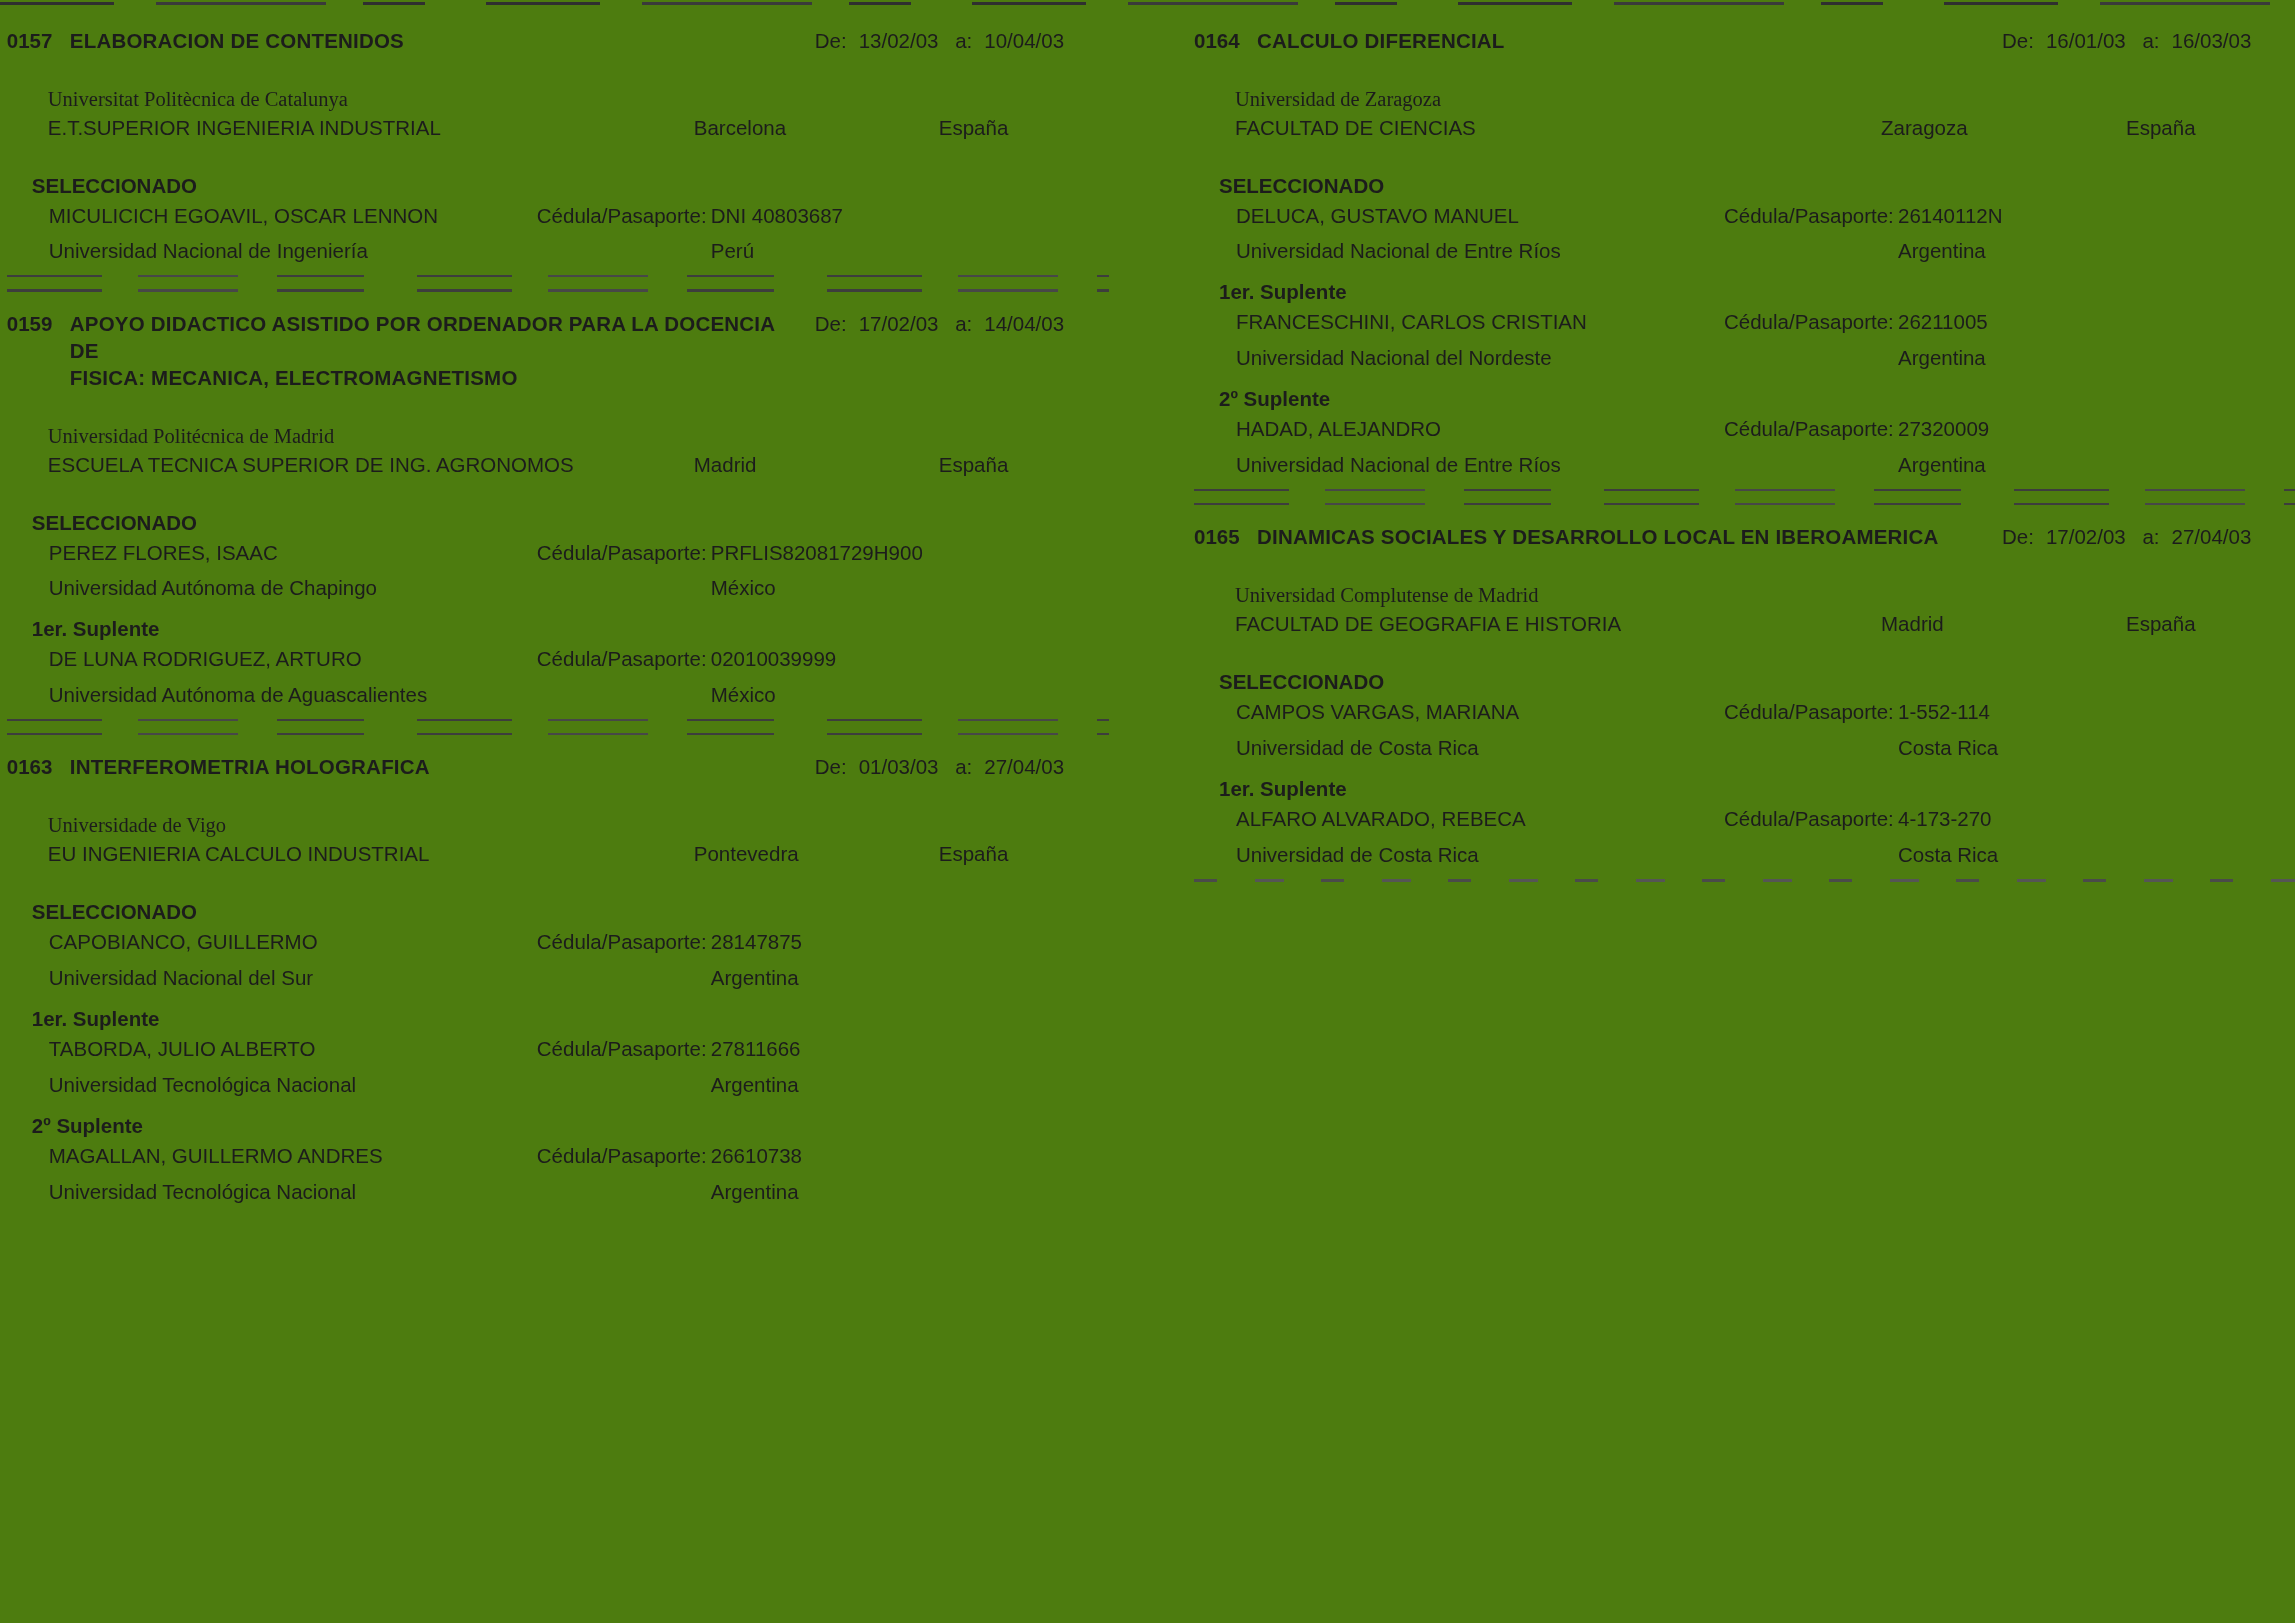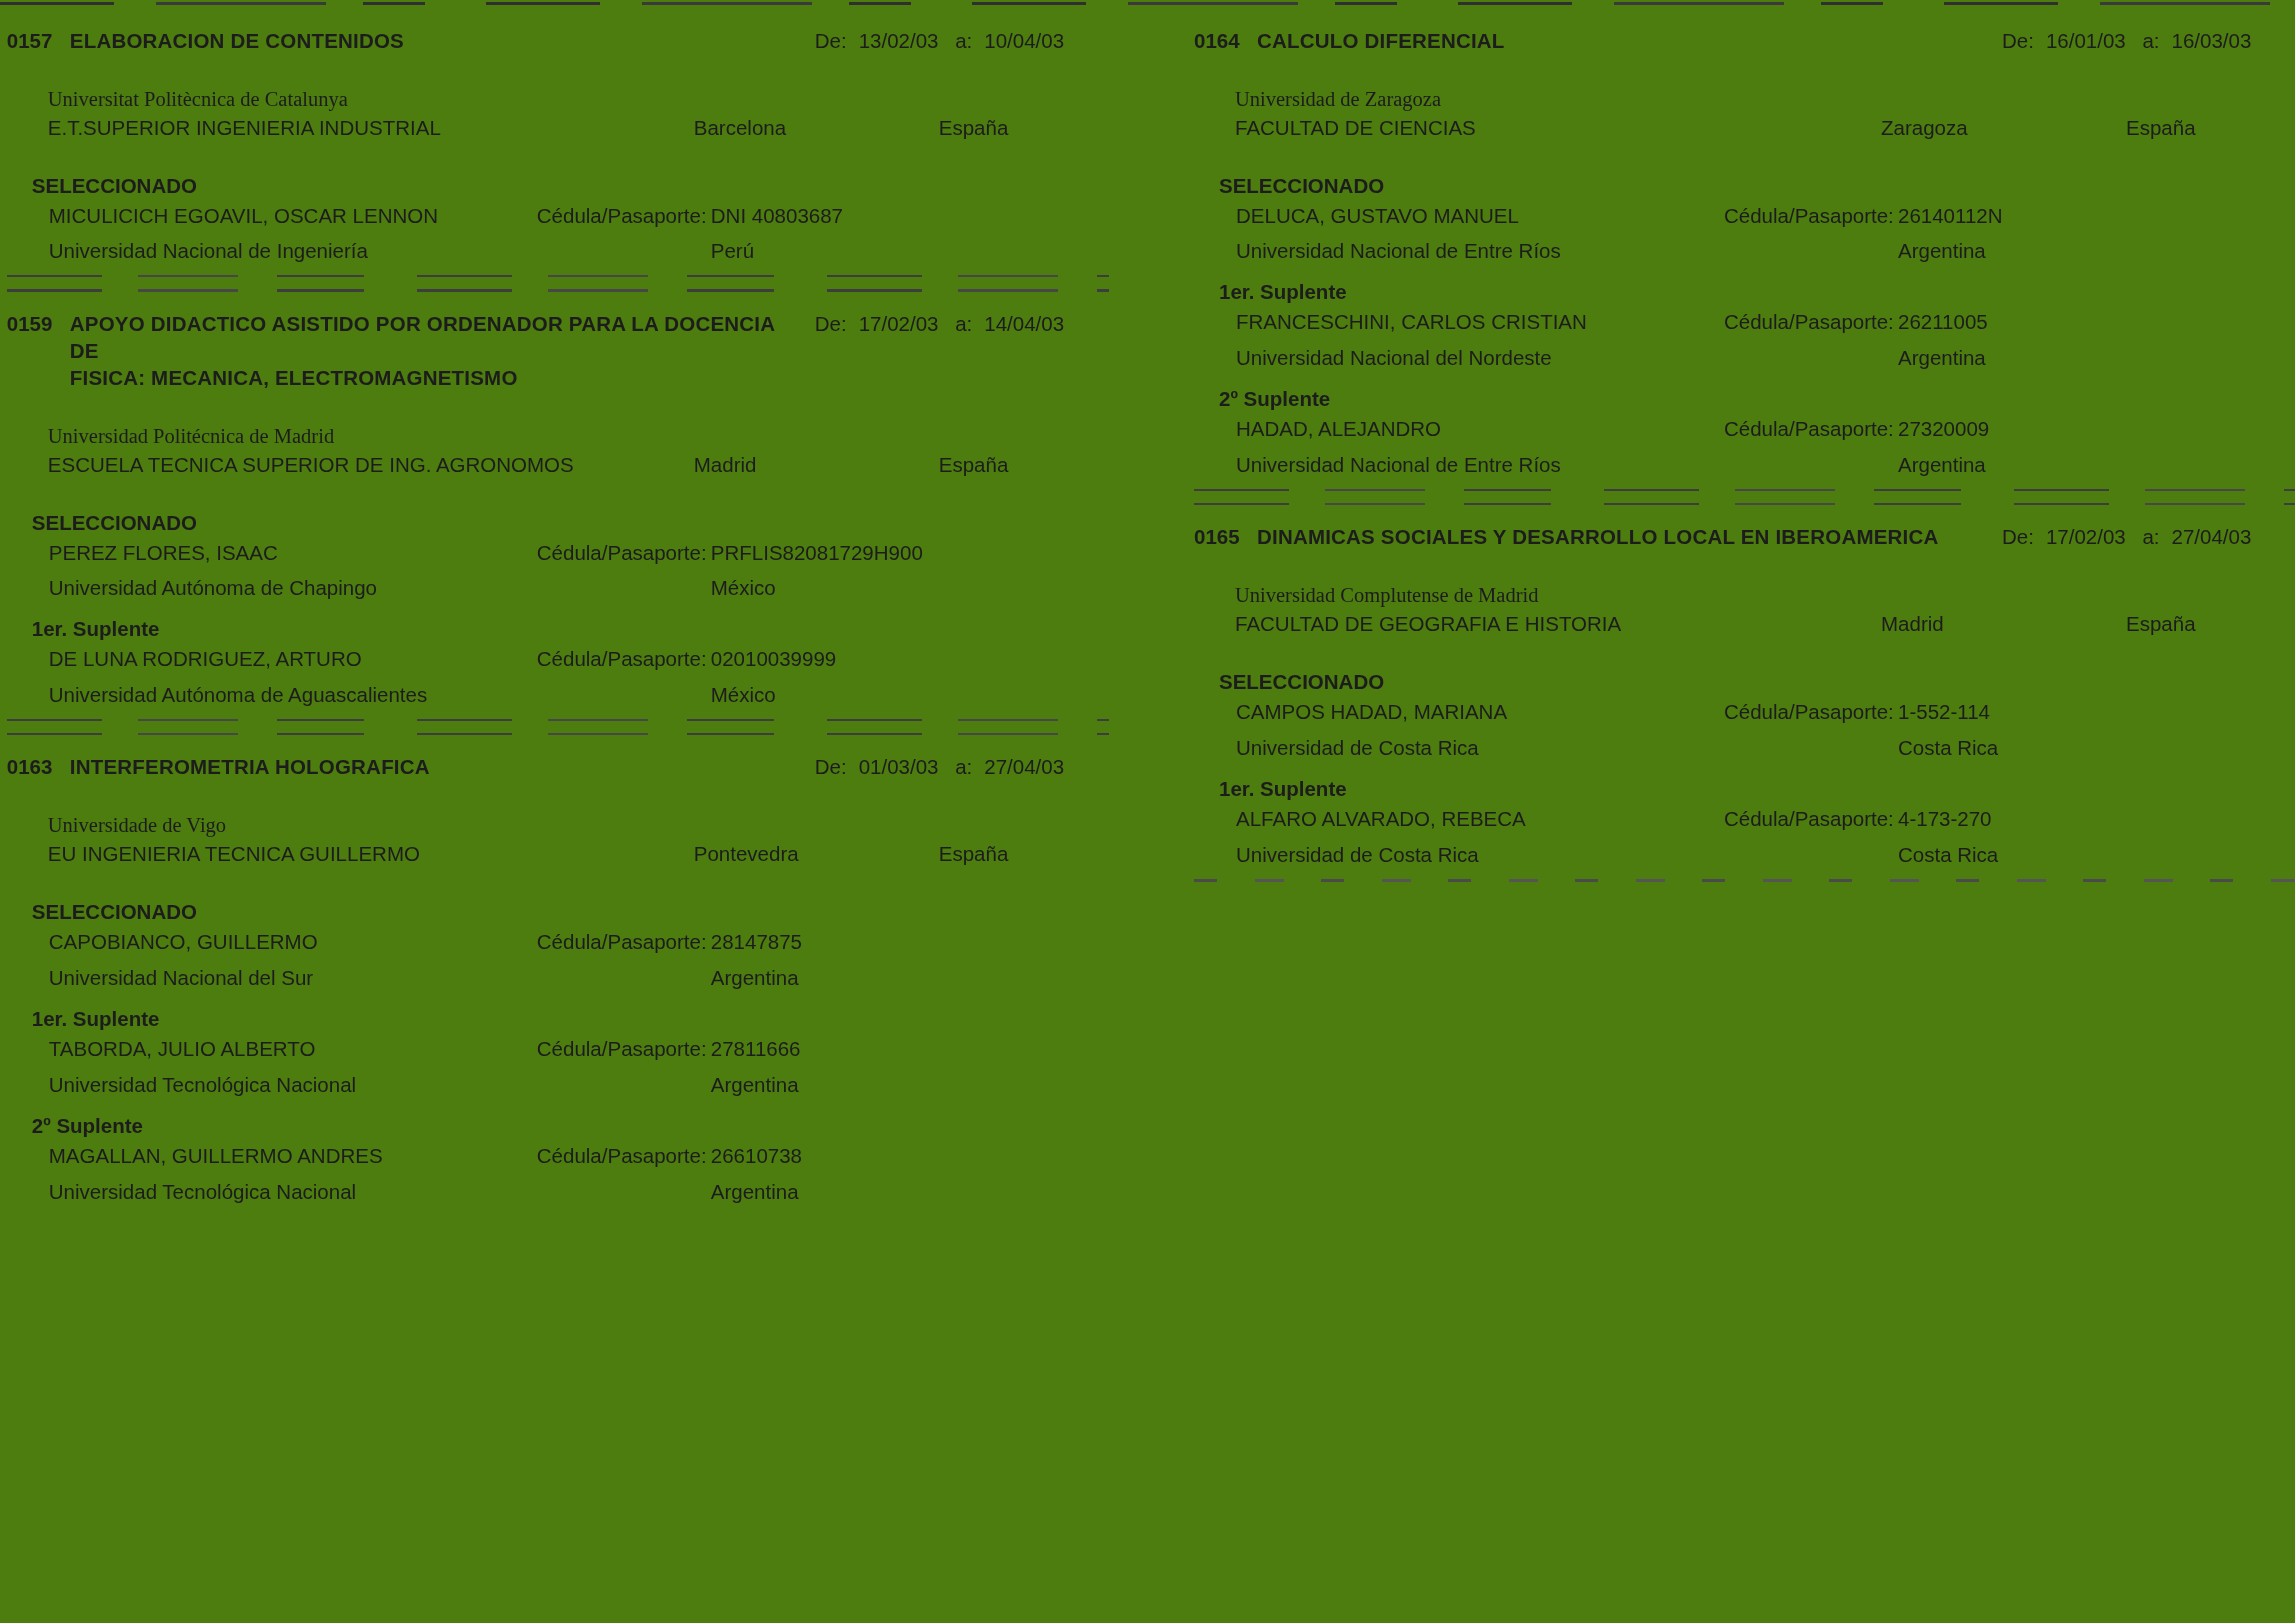--- a/index.html
+++ b/index.html
@@ -142,21 +142,21 @@
           <div class="row g-univ"><span class="org">Universidad Autónoma de Aguascalientes</span><span class="p-country">México</span></div>
         </div>
       </section>
       <div class="divider">
         <div class="scan-dash"></div>
         <div class="scan-dash l2"></div>
       </div>
       <section class="entry">
         <div class="entry-header"><span class="entry-num">0163</span><span class="entry-title">INTERFEROMETRIA HOLOGRAFICA</span><span class="date-block"><span class="date-label">De:</span><span class="date-val">01/03/03</span><span class="date-label a">a:</span><span class="date-val">27/04/03</span></span></div>
         <div class="row u-line"><span class="org">Universidade de Vigo</span></div>
-        <div class="row center-row"><span class="org">EU INGENIERIA TECNICA GUILLERMO</span><span class="city">Pontevedra</span><span class="country">España</span></div>
+        <div class="row center-row"><span class="org">EU INGENIERIA CALCULO INDUSTRIAL</span><span class="city">Pontevedra</span><span class="country">España</span></div>
         <div class="group first">
           <div class="row role-row"><span class="role-label">SELECCIONADO</span></div>
           <div class="row g-name"><span class="person">CAPOBIANCO, GUILLERMO</span><span class="ced-label">Cédula/Pasaporte:</span><span class="ced-val">28147875</span></div>
           <div class="row g-univ"><span class="org">Universidad Nacional del Sur</span><span class="p-country">Argentina</span></div>
         </div>
         <div class="group">
           <div class="row role-row"><span class="role-label">1er. Suplente</span></div>
           <div class="row g-name"><span class="person">TABORDA, JULIO ALBERTO</span><span class="ced-label">Cédula/Pasaporte:</span><span class="ced-val">27811666</span></div>
           <div class="row g-univ"><span class="org">Universidad Tecnológica Nacional</span><span class="p-country">Argentina</span></div>
         </div>
@@ -191,21 +191,21 @@
       <div class="divider">
         <div class="scan-dash"></div>
         <div class="scan-dash l2"></div>
       </div>
       <section class="entry">
         <div class="entry-header"><span class="entry-num">0165</span><span class="entry-title">DINAMICAS SOCIALES Y DESARROLLO LOCAL EN IBEROAMERICA</span><span class="date-block"><span class="date-label">De:</span><span class="date-val">17/02/03</span><span class="date-label a">a:</span><span class="date-val">27/04/03</span></span></div>
         <div class="row u-line"><span class="org">Universidad Complutense de Madrid</span></div>
         <div class="row center-row"><span class="org">FACULTAD DE GEOGRAFIA E HISTORIA</span><span class="city">Madrid</span><span class="country">España</span></div>
         <div class="group first">
           <div class="row role-row"><span class="role-label">SELECCIONADO</span></div>
-          <div class="row g-name"><span class="person">CAMPOS HADAD, MARIANA</span><span class="ced-label">Cédula/Pasaporte:</span><span class="ced-val">1-552-114</span></div>
+          <div class="row g-name"><span class="person">CAMPOS VARGAS, MARIANA</span><span class="ced-label">Cédula/Pasaporte:</span><span class="ced-val">1-552-114</span></div>
           <div class="row g-univ"><span class="org">Universidad de Costa Rica</span><span class="p-country">Costa Rica</span></div>
         </div>
         <div class="group">
           <div class="row role-row"><span class="role-label">1er. Suplente</span></div>
           <div class="row g-name"><span class="person">ALFARO ALVARADO, REBECA</span><span class="ced-label">Cédula/Pasaporte:</span><span class="ced-val">4-173-270</span></div>
           <div class="row g-univ"><span class="org">Universidad de Costa Rica</span><span class="p-country">Costa Rica</span></div>
         </div>
       </section>
       <div class="divider">
         <div class="scan-dash sparse"></div>

